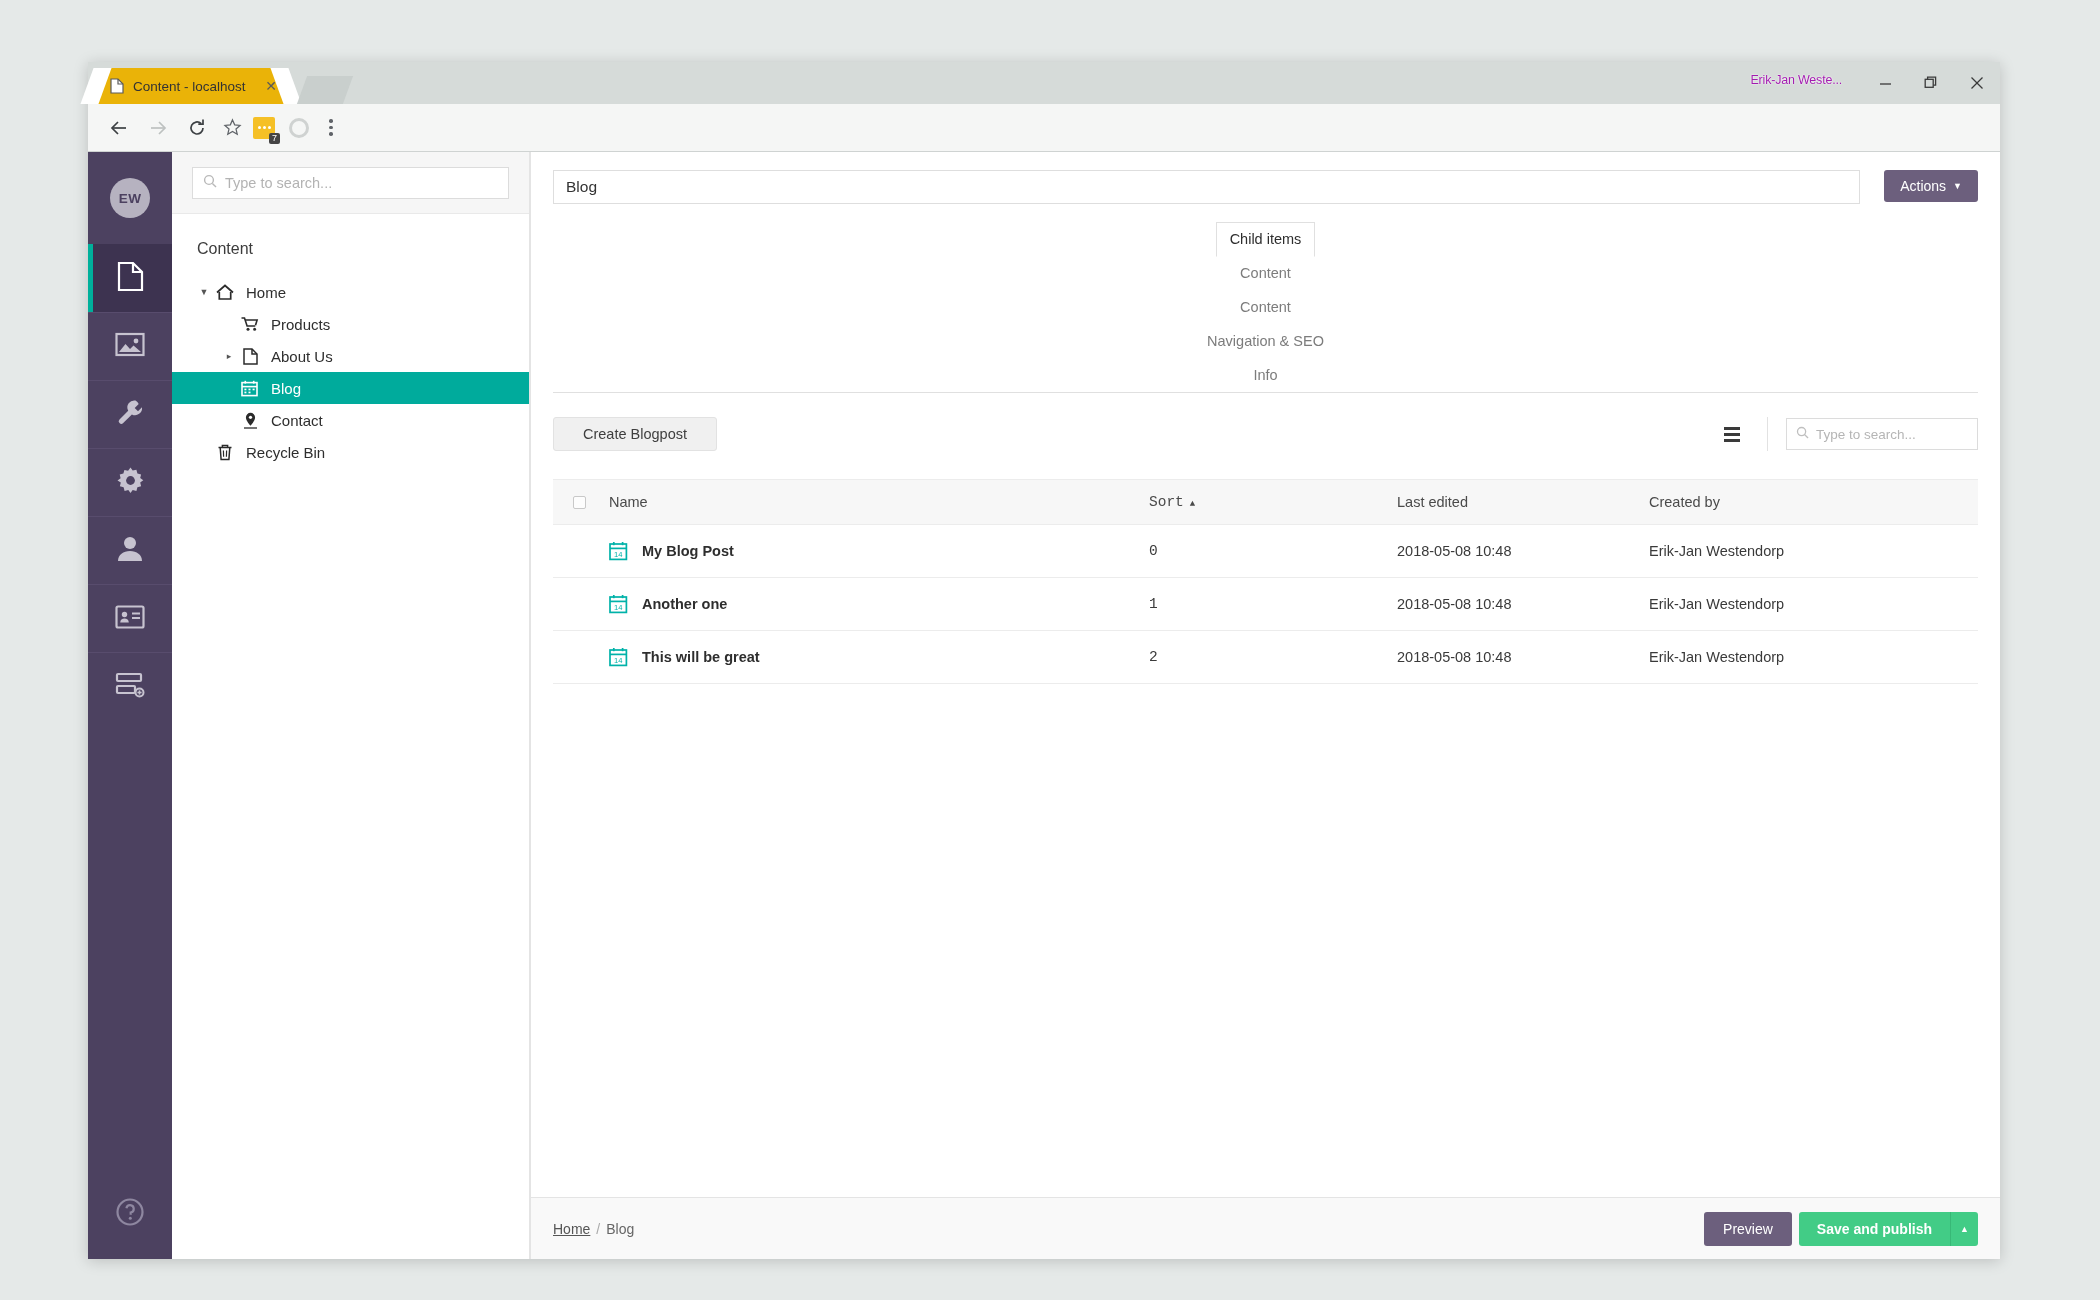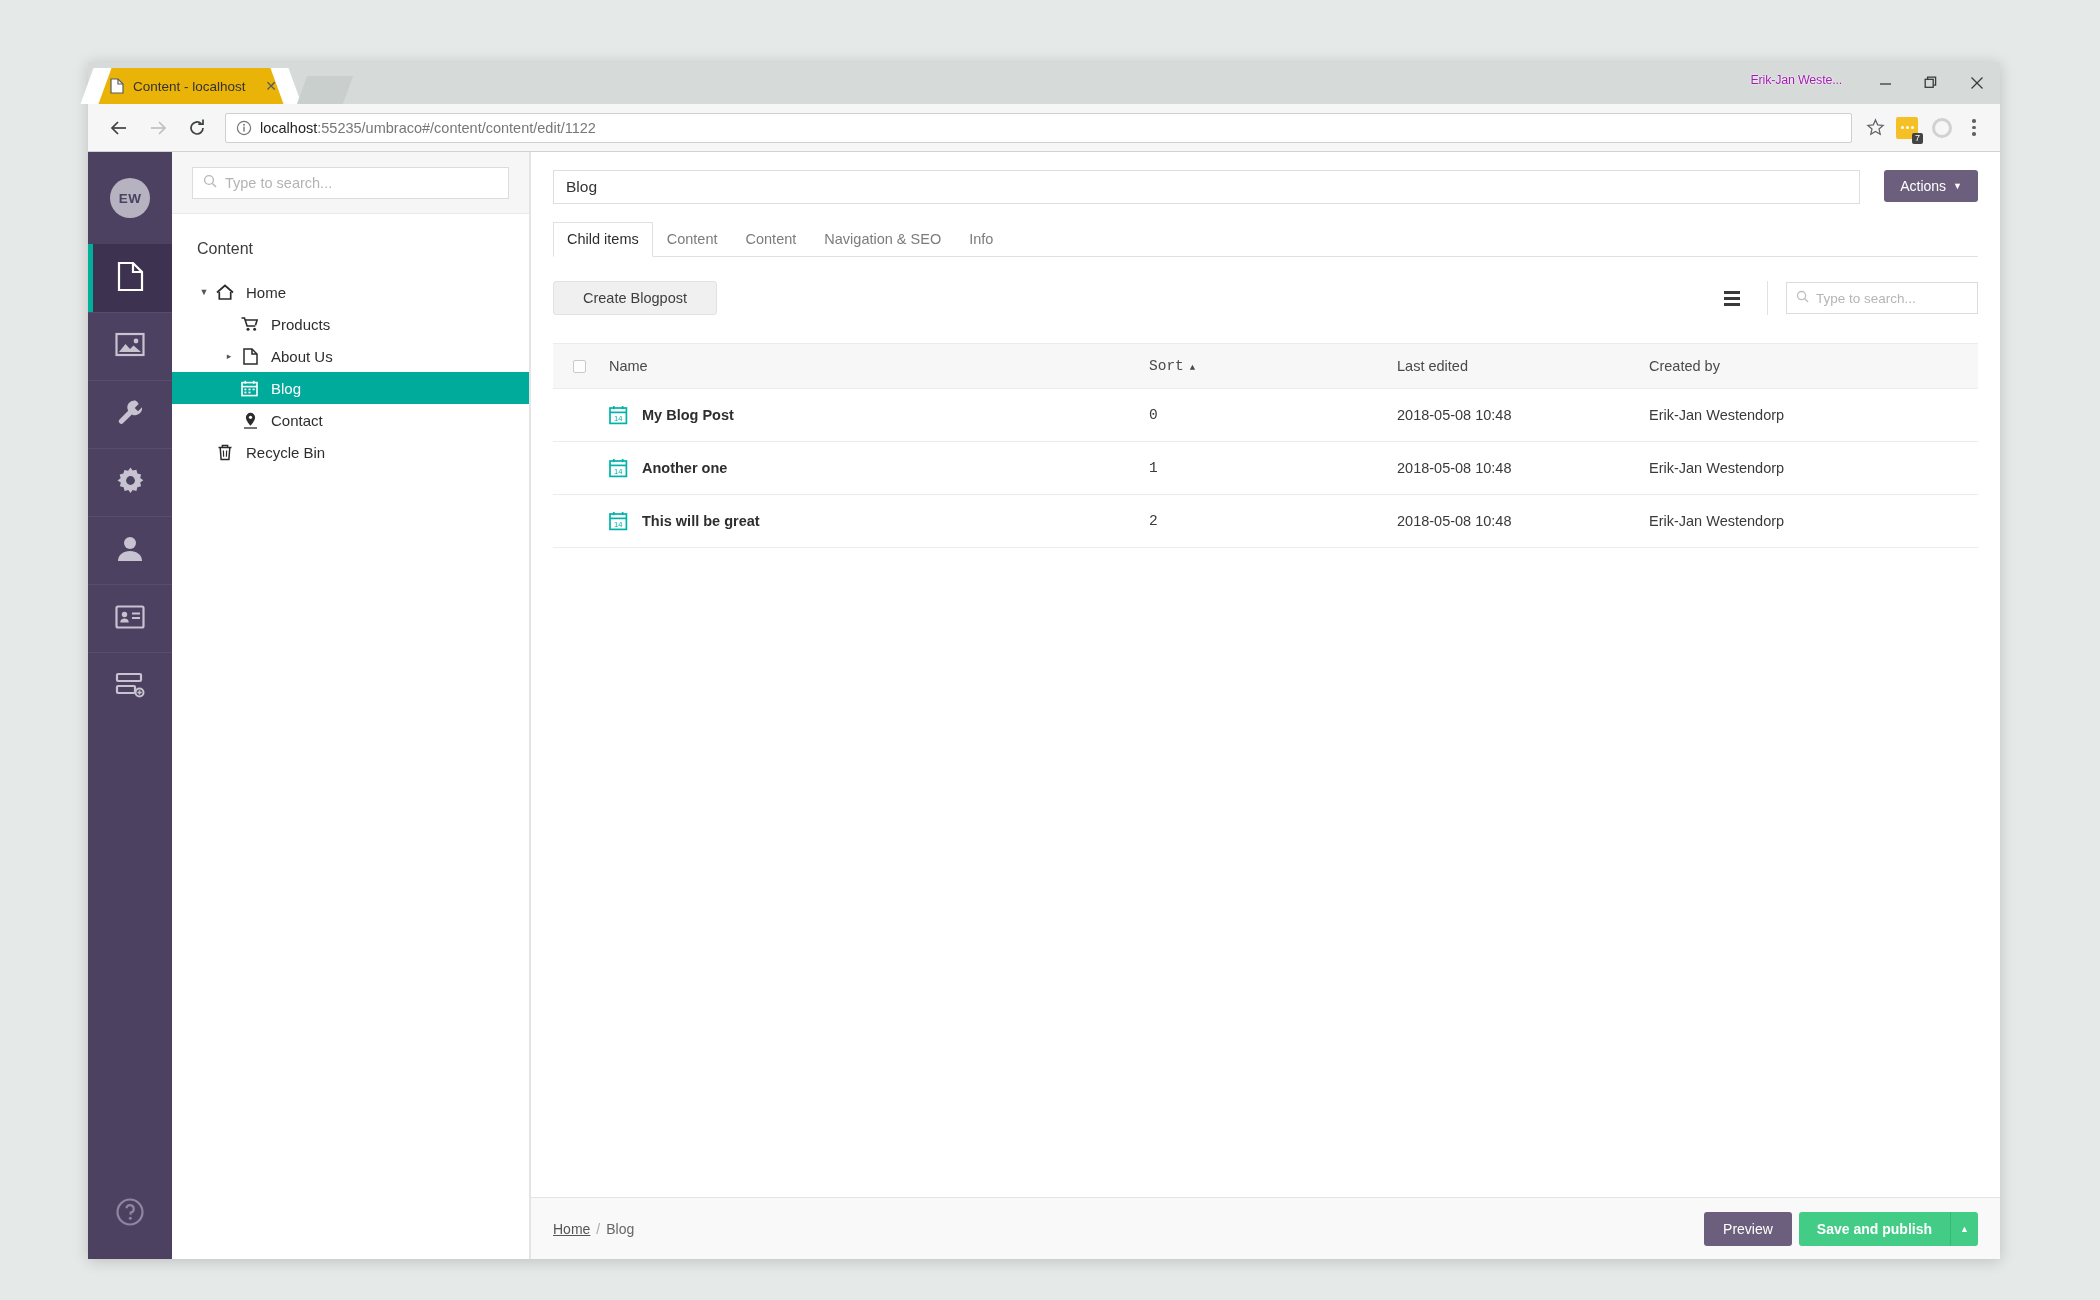--- a/index.html
+++ b/index.html
@@ -247,20 +247,21 @@
     height: 32px; padding: 0 16px;
     display: flex; align-items: center;
     font-size: 14px; white-space: nowrap; justify-content: flex-end;
   }
   .actions-btn .car { margin-left: 7px; font-size: 9px; }
   .ed-tabs {
     display: flex; align-items: center;
     margin-top: 18px;
     border-bottom: 1px solid #e0e0e0;
     position: relative;
+    flex-direction: column;
   }
   .ed-tab {
     padding: 8px 13px 9px 13px;
     font-size: 14.5px; color: #7c7c7c;
     border: 1px solid transparent;
     margin-bottom: -1px;
   }
   .ed-tab.active {
     color: #2e2e2e;
     background: #fff;
@@ -428,30 +429,20 @@
         <polyline points="11,4 17,10 11,16" fill="none" stroke="currentColor" stroke-width="1.7"></polyline>
       </svg>
     </div>
     <div class="nav-btn">
       <svg width="20" height="20" viewBox="0 0 20 20">
         <path d="M16 10a6 6 0 1 1-2-4.5" fill="none" stroke="currentColor" stroke-width="1.7"></path>
         <polyline points="16,1.5 16,6.2 11.3,6.2" fill="none" stroke="currentColor" stroke-width="1.7"></polyline>
       </svg>
     </div>
 
-    <div class="omnibox">
-      <span class="info-icon">
-        <svg width="16" height="16" viewBox="0 0 16 16">
-          <circle cx="8" cy="8" r="6.6" fill="none" stroke="#757575" stroke-width="1.2"></circle>
-          <circle cx="8" cy="4.7" r="0.95" fill="#757575"></circle>
-          <rect x="7.3" y="6.6" width="1.4" height="5" fill="#757575"></rect>
-        </svg>
-      </span>
-      <span class="url"><b>localhost</b><span>:55235/umbraco#/content/content/edit/1122</span></span>
-    </div>
 
     <div class="star-btn">
       <svg width="19" height="19" viewBox="0 0 20 20">
         <polygon points="10,2 12.3,7.2 18,7.8 13.7,11.6 15,17.2 10,14.3 5,17.2 6.3,11.6 2,7.8 7.7,7.2" fill="none" stroke="#5f6368" stroke-width="1.3"></polygon>
       </svg>
     </div>
     <div class="ext-yellow">
       <span class="ext-dots">
           <i></i>
           <i></i>

